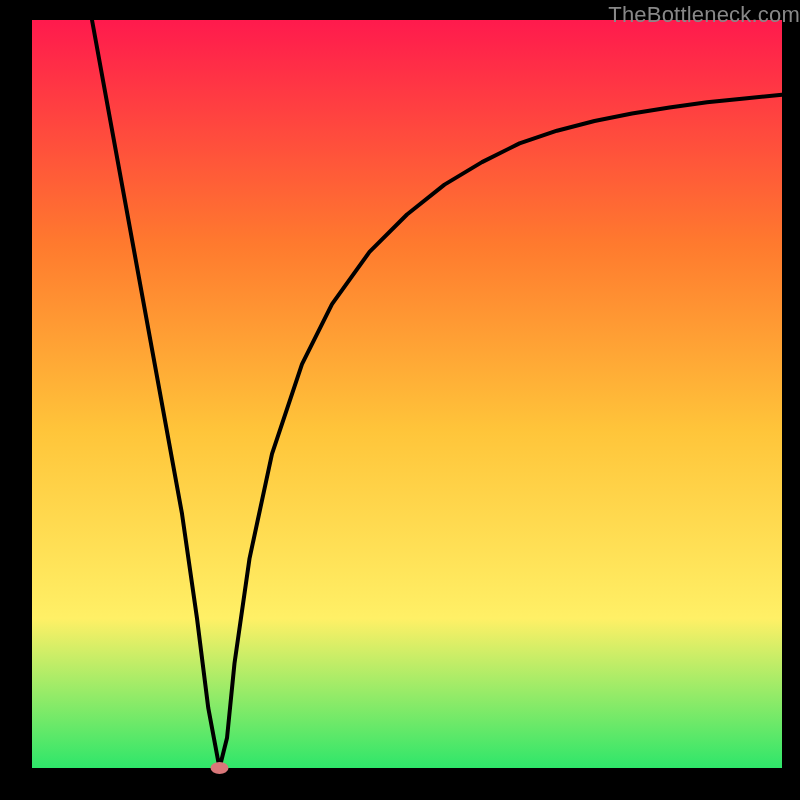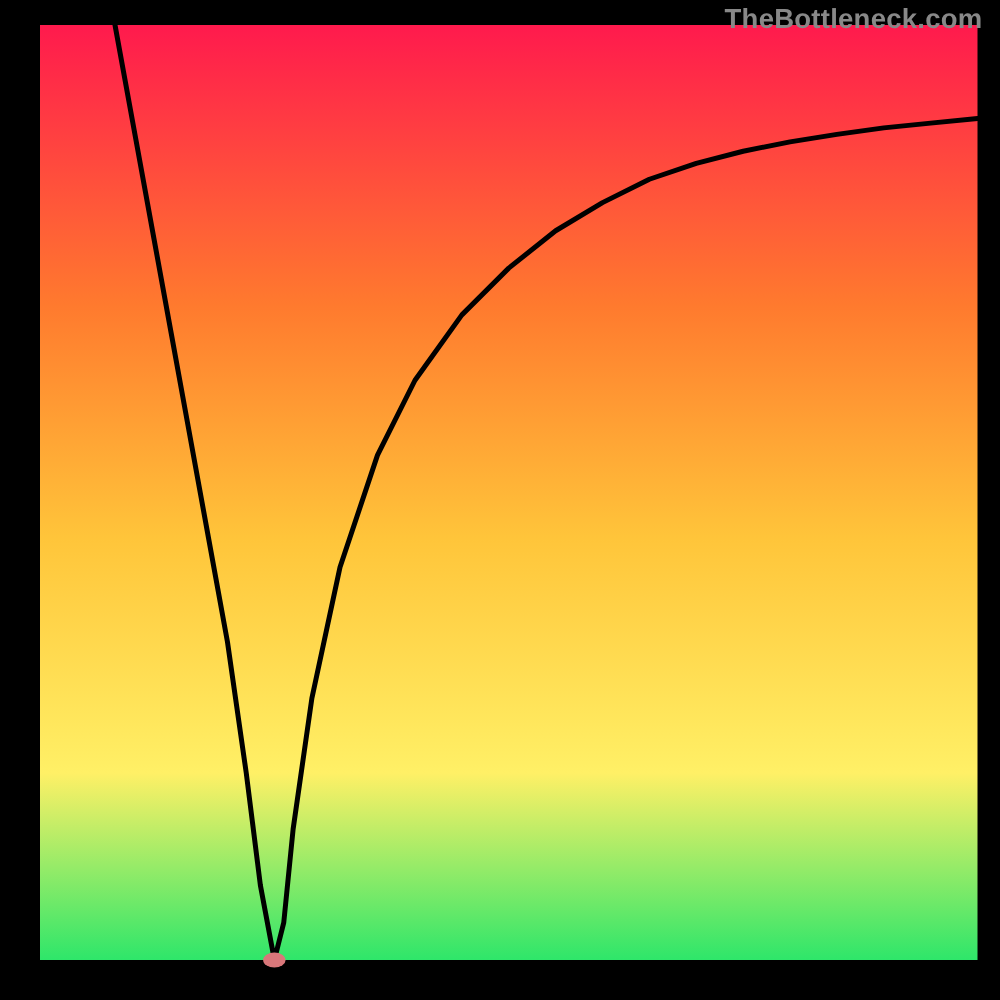--- a/index.html
+++ b/index.html
@@ -14,25 +14,25 @@
     position: absolute;
     top: 0;
     left: 0;
     width: 800px;
     height: 800px;
     background: #000;
   }
   .watermark {
     position: absolute;
     top: 2px;
-    right: 14px;
+    right: 0;
     color: #888;
     font-family: Arial, Helvetica, sans-serif;
     font-size: 22px;
-    font-weight: 700;
+    font-weight: 400;
     letter-spacing: 0.2px;
   }
   svg {
     position: absolute;
     top: 0;
     left: 0;
   }
 </style>
 </head>
 <body>

